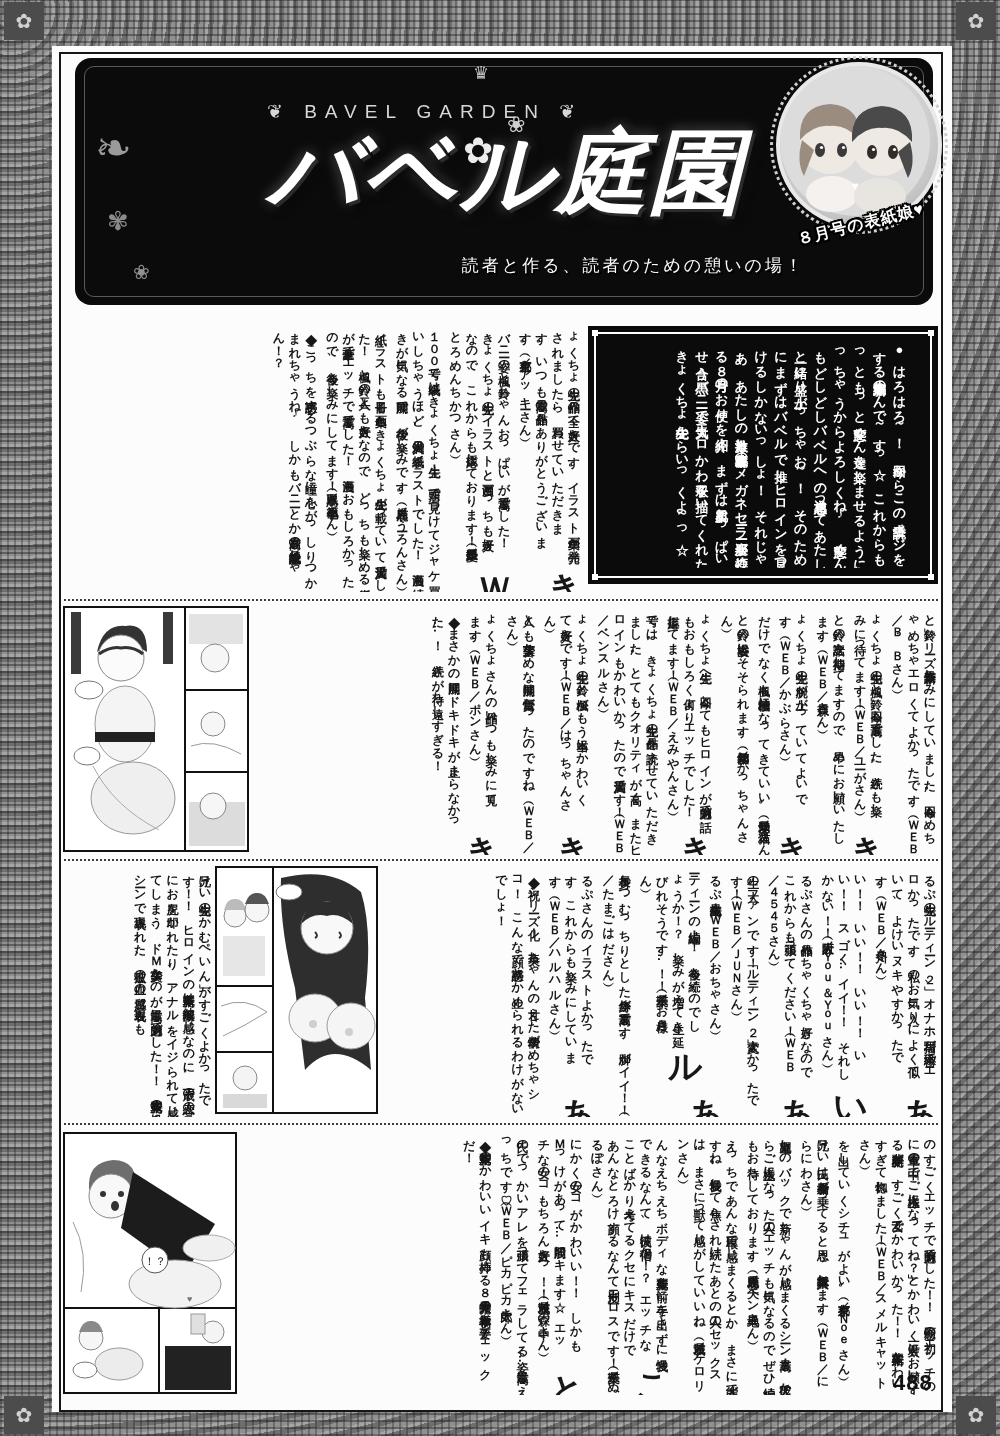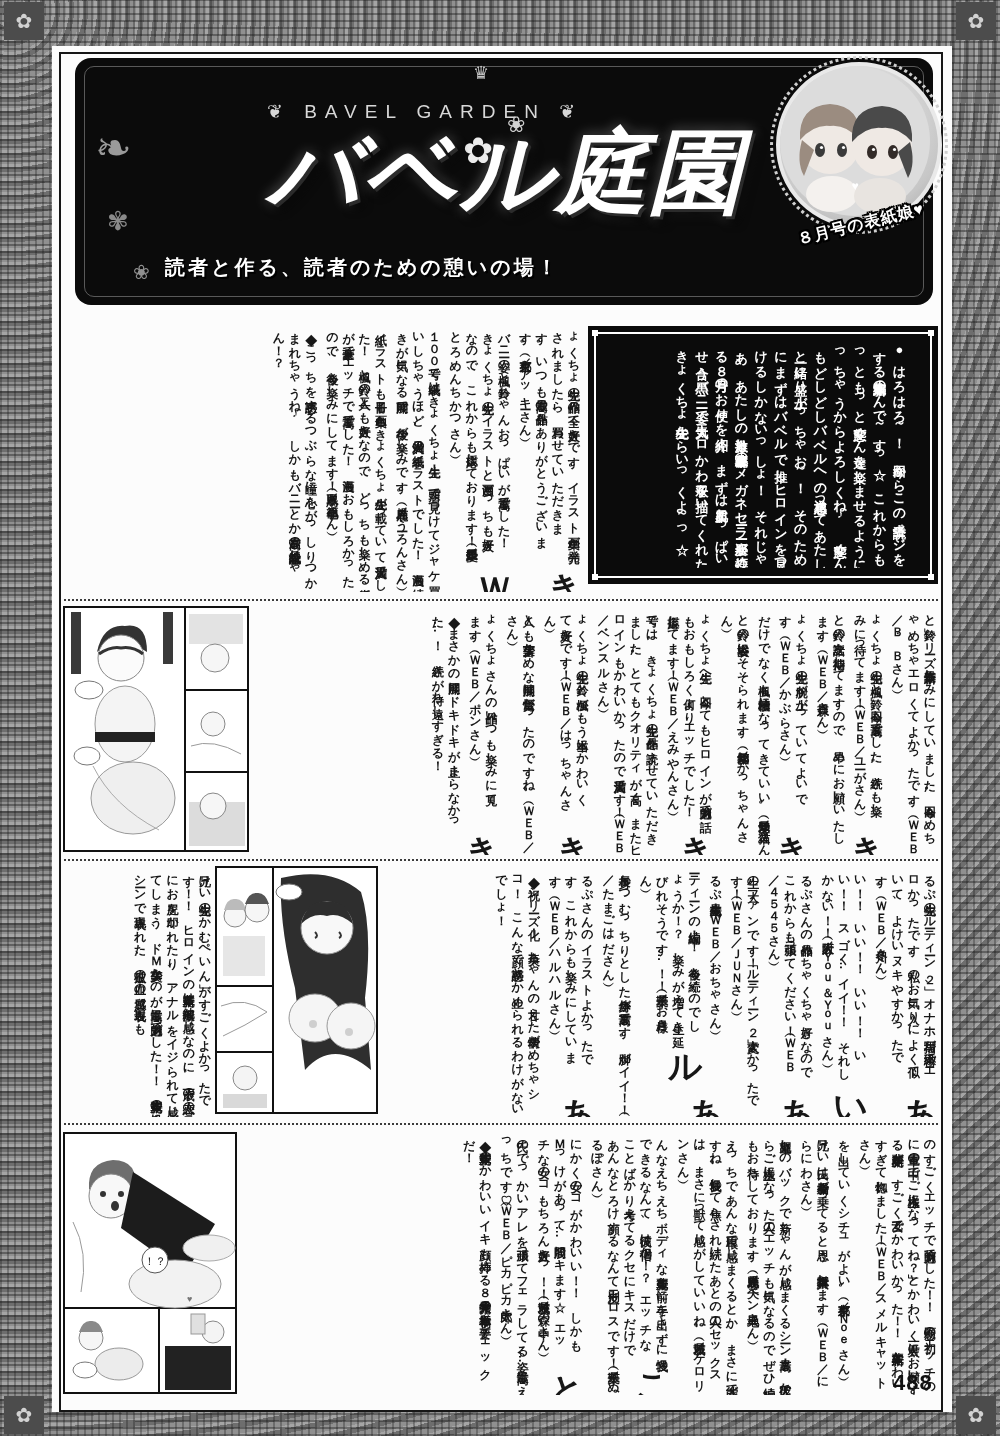--- a/index.html
+++ b/index.html
@@ -16,22 +16,22 @@
   .paper{position:absolute;left:52px;top:46px;width:900px;height:1366px;background:#fcfcfc;}
   .rule{position:absolute;left:59px;top:52px;width:880px;height:1356px;border:2px solid #161616;}
   
   .banner{position:absolute;left:75px;top:58px;width:858px;height:247px;background:#0b0b0b;border-radius:16px;}
   .banner-frame{position:absolute;left:9px;top:8px;right:9px;bottom:8px;border:1px solid #9a9a9a;border-radius:10px;opacity:.55;}
   .roman-title{position:absolute;left:0;top:42px;width:700px;text-align:center;color:#d8d8d8;
     font-family:Liberation Sans, sans-serif;font-size:19px;letter-spacing:8px;}
   .main-title{position:absolute;left:120px;top:66px;width:620px;text-align:center;color:#ffffff;
     font-size:92px;font-weight:bold;letter-spacing:2px;line-height:1.05;z-index:2;
     text-shadow:3px 3px 0 #2b2b2b, 6px 6px 10px #000, 0 0 14px rgba(255,255,255,.35);font-style:italic;}
-  .subtitle{position:absolute;left:90px;top:196px;width:640px;text-align:left;color:#fff;
-    font-size:20px;font-weight:bold;letter-spacing:3px;z-index:2;
+  .subtitle{position:absolute;left:90px;top:196px;width:640px;text-align:right;color:#fff;
+    font-size:17px;font-weight:normal;letter-spacing:3px;z-index:2;
     text-shadow:2px 2px 0 #000;}
   .orn{position:absolute;z-index:1;}
   .cover-circle{position:absolute;left:776px;top:62px;width:158px;height:158px;border-radius:50%;
     background:radial-gradient(circle at 45% 35%, #f4f4f4, #c6c6c6 70%, #9f9f9f);
     border:4px solid #e9e9e9;outline:3px dotted #cfcfcf;outline-offset:3px;overflow:hidden;z-index:3;}
   .cover-badge{position:absolute;left:766px;top:214px;width:190px;text-align:center;z-index:4;
     transform:rotate(-14deg);color:#fff;font-size:16px;font-weight:bold;letter-spacing:1px;
     text-shadow:2px 0 0 #000,-2px 0 0 #000,0 2px 0 #000,0 -2px 0 #000,2px 2px 0 #000,-2px 2px 0 #000,2px -2px 0 #000,-2px -2px 0 #000;}
   
   .vtext{position:absolute;writing-mode:vertical-rl;text-orientation:mixed;overflow:hidden;

